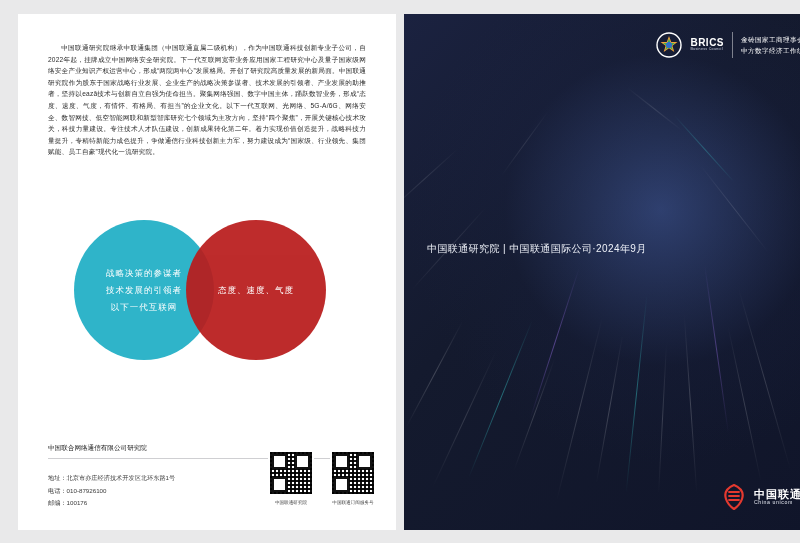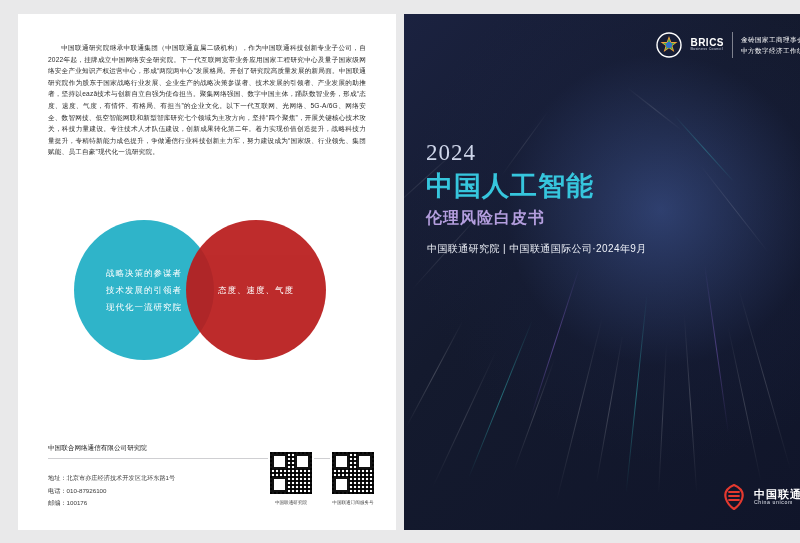--- a/index.html
+++ b/index.html
@@ -145,21 +145,21 @@
   <div class="back-cover">
 
     <div class="back-text">
       <p>中国联通研究院继承中联通集团（中国联通直属二级机构），作为中国联通科技创新专业子公司，自2022年起，挂牌成立中国网络安全研究院。下一代互联网宽带业务应用国家工程研究中心及量子国家级网络安全产业知识产权运营中心，形成“两院两中心”发展格局。开创了研究院高质量发展的新局面。中国联通研究院作为股东于国家战略行业发展、企业生产的战略决策参谋者、技术发展的引领者、产业发展的助推者，坚持以ează技术与创新自立自强为使命担当。聚集网络强国、数字中国主体，踊跃数智业务，形成“态度、速度、气度，有情怀、有格局、有担当”的企业文化。以下一代互联网、光网络、5G-A/6G、网络安全、数智网技、低空智能网联和新型智库研究七个领域为主攻方向，坚持“四个聚焦”，开展关键核心技术攻关，科技力量建设。专注技术人才队伍建设，创新成果转化第二年。着力实现价值创造提升，战略科技力量提升，专精特新能力成色提升，争做通信行业科技创新主力军，努力建设成为“国家级、行业领先、集团赋能、员工自豪”现代化一流研究院。</p>
     </div>
 
     <div class="venn">
       <div class="circle circle-left">
         <span>战略决策的参谋者</span>
         <span>技术发展的引领者</span>
-        <span>现代化一流研究院</span>
+        <span>以下一代互联网</span>
       </div>
       <div class="circle circle-right">
         <span>态度、速度、气度</span>
       </div>
     </div>
 
     <div class="back-bottom">
       <div class="org">中国联合网络通信有限公司研究院</div>
     </div>
 
@@ -231,25 +231,20 @@
         <div class="brics-title">BRICS</div>
         <div class="brics-sub">Business Council</div>
       </div>
       <div class="brics-divider"></div>
       <div>
         <div class="brics-cn">金砖国家工商理事会</div>
         <div class="brics-cn">中方数字经济工作组</div>
       </div>
     </div>
 
-    <div class="title-block">
-      <div class="year">2024</div>
-      <div class="main-title">中国人工智能</div>
-      <div class="sub-title">伦理风险白皮书</div>
-    </div>
 
     <div class="byline">中国联通研究院 | 中国联通国际公司·2024年9月</div>
 
     <div class="unicom">
       <div class="unicom-mark">
         <svg width="26" height="26" viewBox="0 0 26 26">
           <path d="M13 1 C6 4, 3 9, 5 15 C7 21, 13 25, 13 25 C13 25, 19 21, 21 15 C23 9, 20 4, 13 1 Z" fill="none" stroke="#e4392f" stroke-width="2.2" stroke-linejoin="round"></path>
           <path d="M8 8 L18 8 M8 12 L18 12 M8 16 L18 16" stroke="#e4392f" stroke-width="1.8" stroke-linecap="round"></path>
         </svg>
       </div>

